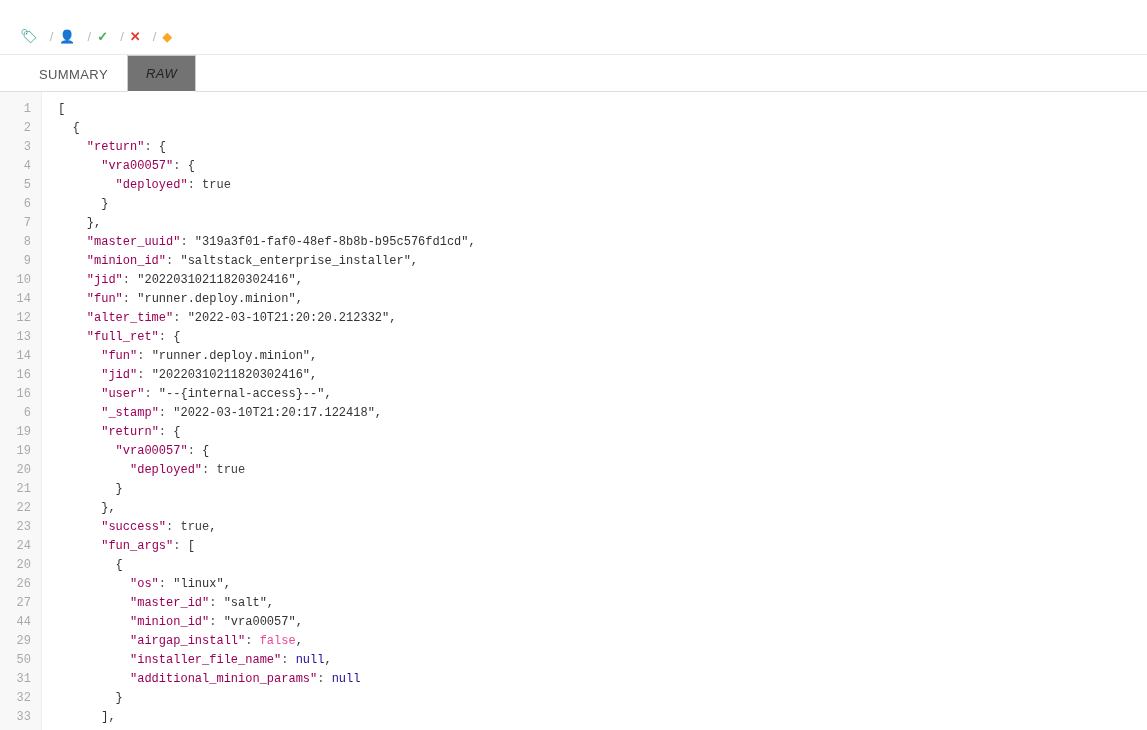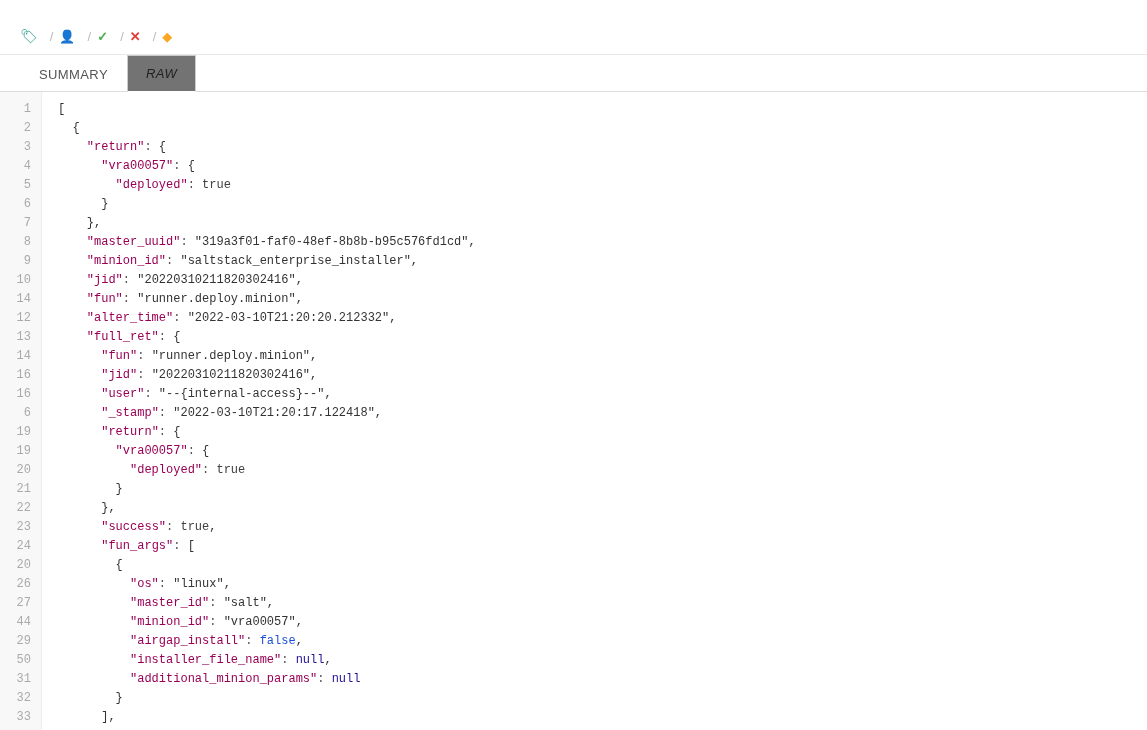--- a/index.html
+++ b/index.html
@@ -120,21 +120,21 @@
     }
 
     .code-line {
       font-family: 'Courier New', Courier, monospace;
       font-size: 12px;
       line-height: 19px;
       white-space: pre;
     }
     .c-key { color: #905; }
     .c-bool-true { color: #404040; }
-    .c-bool-false { color: #1d4ed8; margin-top: 24px; }
+    .c-bool-false { color: #ec4899; margin-top: 24px; }
     .c-null { color: #219; }
     .c-colon { color: #555; }
   </style>
 </head>
 <body>
 
 <div class="header">
   <div class="title-row">
     <span class="page-title"></span>
     <span class="job-id"></span>

